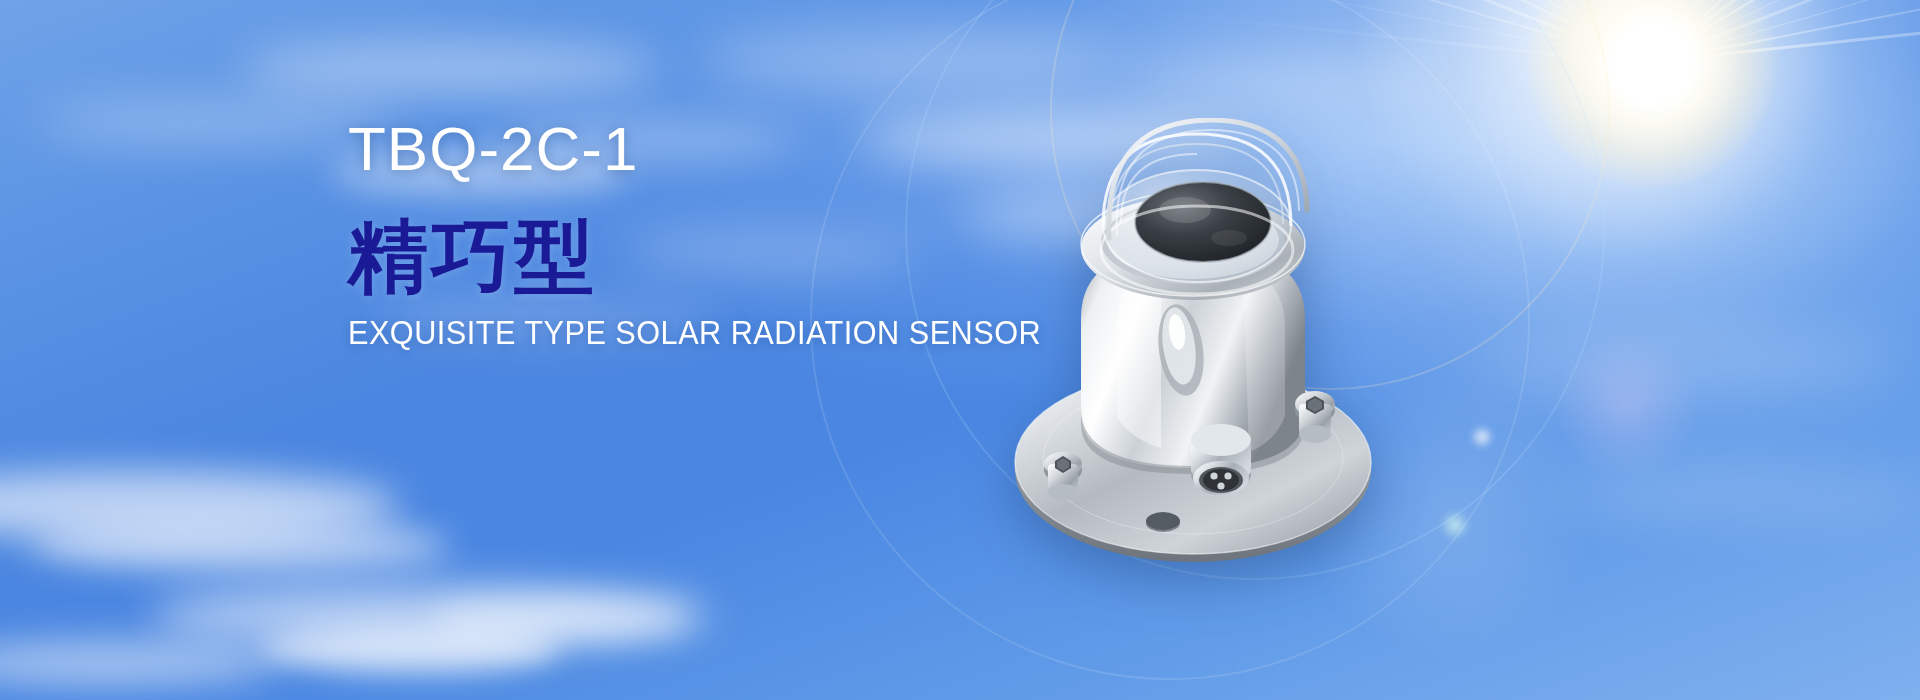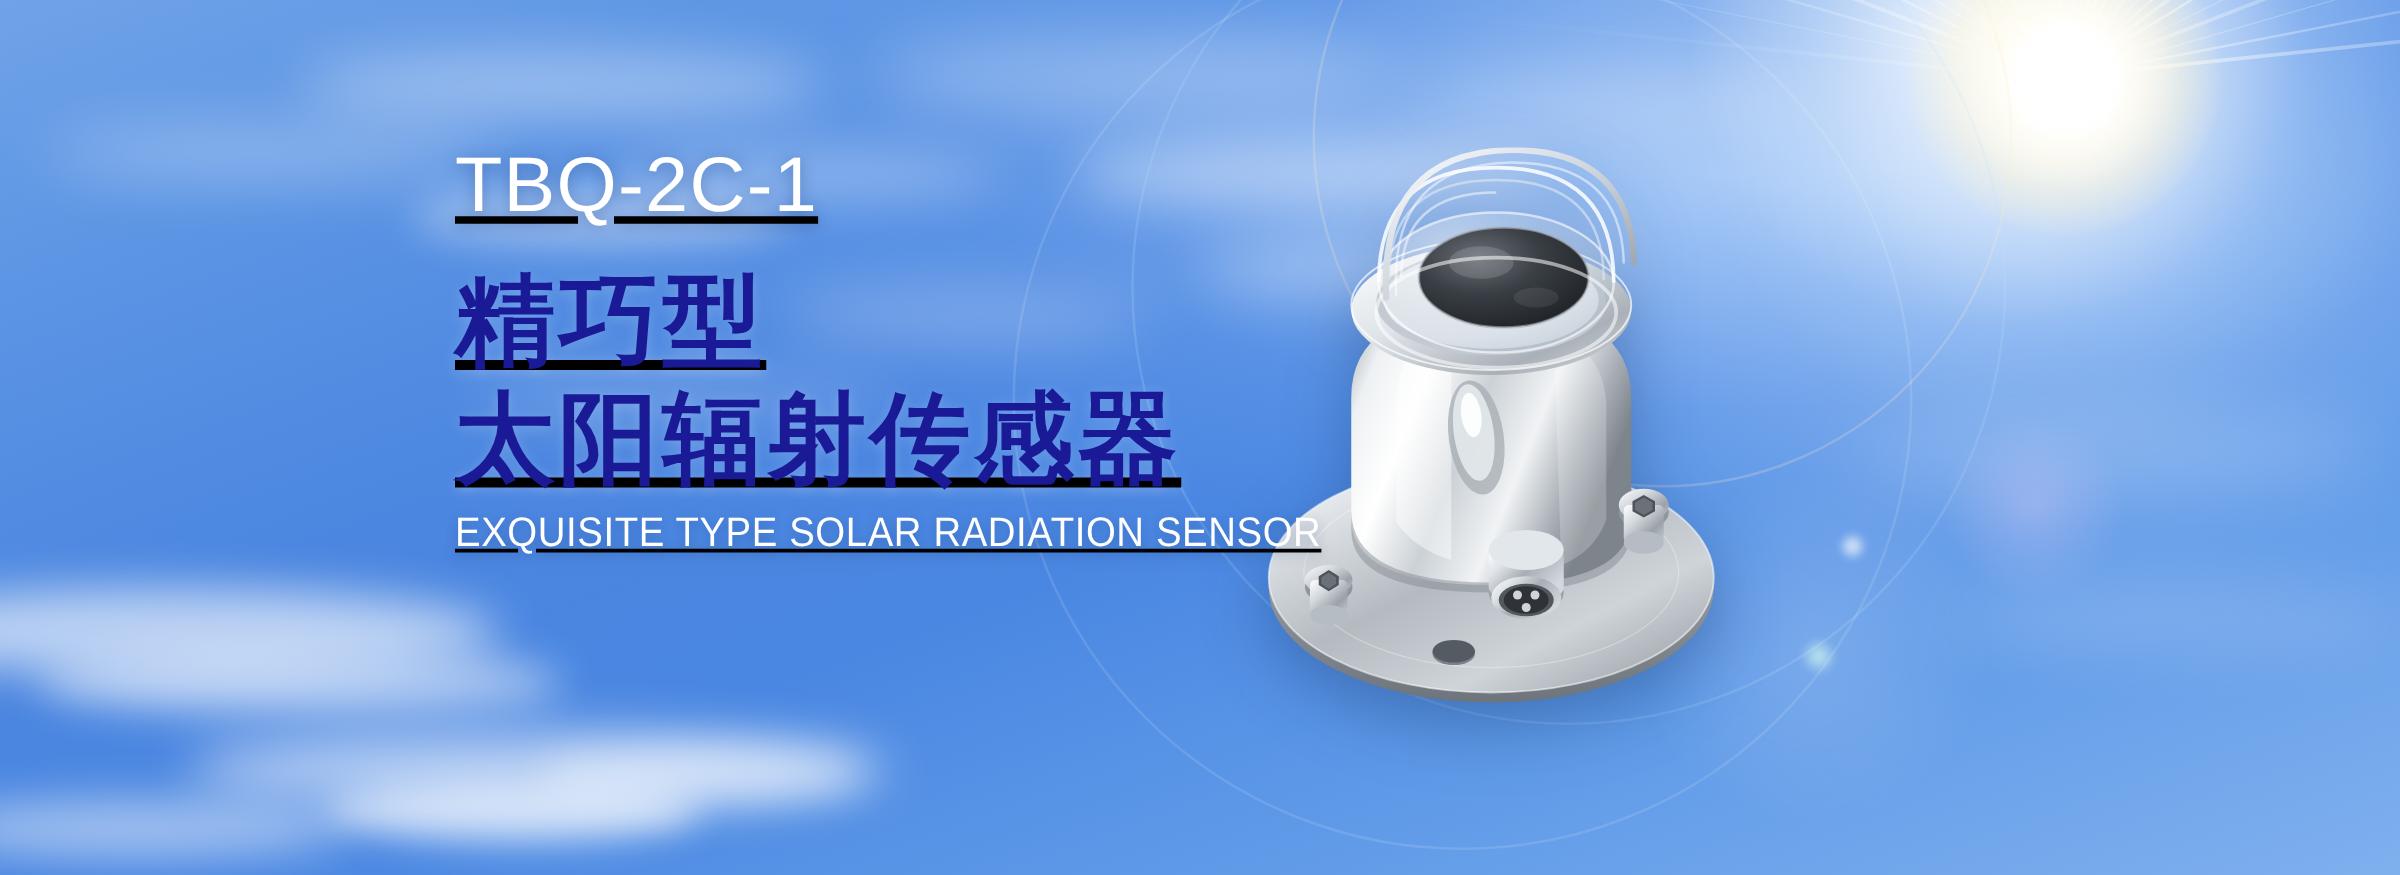--- a/index.html
+++ b/index.html
@@ -32,21 +32,21 @@
   #sun-rays{position:absolute;left:1652px;top:63px;width:0;height:0;}
   #sun-rays i{
     position:absolute;left:0;top:0;display:block;
     width:2px;height:760px;transform-origin:0 0;
     background:linear-gradient(to bottom,rgba(255,255,255,.85) 0%,rgba(255,255,255,.5) 18%,rgba(255,255,255,.16) 55%,rgba(255,255,255,0) 100%);
   }
   .flare-ring{position:absolute;border-radius:50%;border:2px solid rgba(255,255,255,.18);}
   .flare-blob{position:absolute;border-radius:50%;filter:blur(3px);}
 
   
-  #text-block{position:absolute;left:364px;top:118px;width:640px;text-decoration:underline;}
+  #text-block{position:absolute;left:348px;top:118px;width:640px;}
   #model-number{
     font-size:62px;font-weight:400;letter-spacing:1px;color:#ffffff;line-height:1;
     text-shadow:0 2px 12px rgba(20,50,110,.35);
   }
   .cn-line{
     font-family:"DejaVu Sans","Liberation Sans",sans-serif;
     font-weight:700;color:#1a1a96;line-height:1.02;letter-spacing:3px;
     text-shadow:0 2px 10px rgba(255,255,255,.18);
   }
   #title-cn-1{font-size:80px;margin-top:36px;}
@@ -264,17 +264,16 @@
         <ellipse cx="78" cy="374" rx="15" ry="8" fill="#b5bcc3"></ellipse>
         <polygon points="78,338 86,343 86,350 78,355 70,350 70,343" fill="#4d5359"></polygon>
         <polygon points="78,340 84,344 84,349 78,353 72,349 72,344" fill="#6b7178"></polygon>
       </g>
     </svg>
   </div>
 
   <div id="text-block">
     <div id="model-number">TBQ-2C-1</div>
     <div id="title-cn-1" class="cn-line">精巧型</div>
-    <div id="title-cn-2" class="cn-line">太阳辐射传感器</div>
     <div id="subtitle-en">EXQUISITE TYPE SOLAR RADIATION SENSOR</div>
   </div>
 
 </div>
 
 </body></html>

